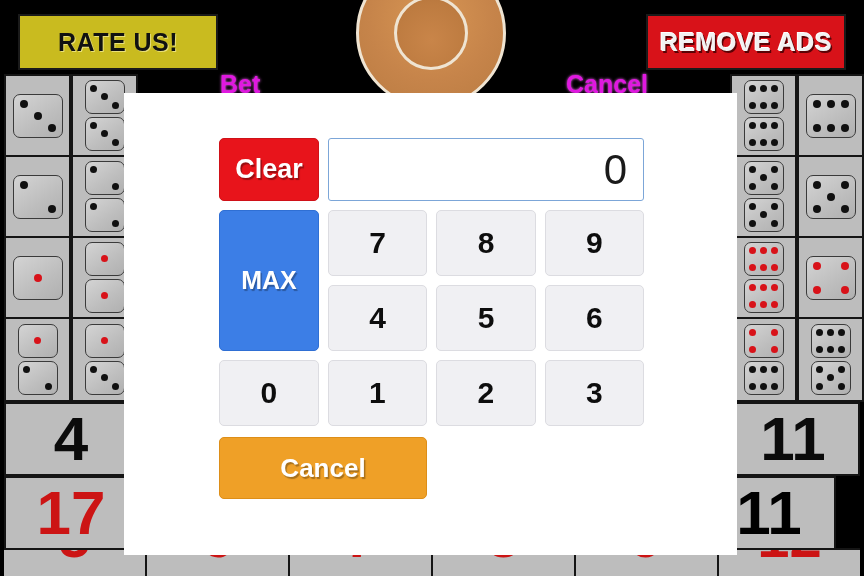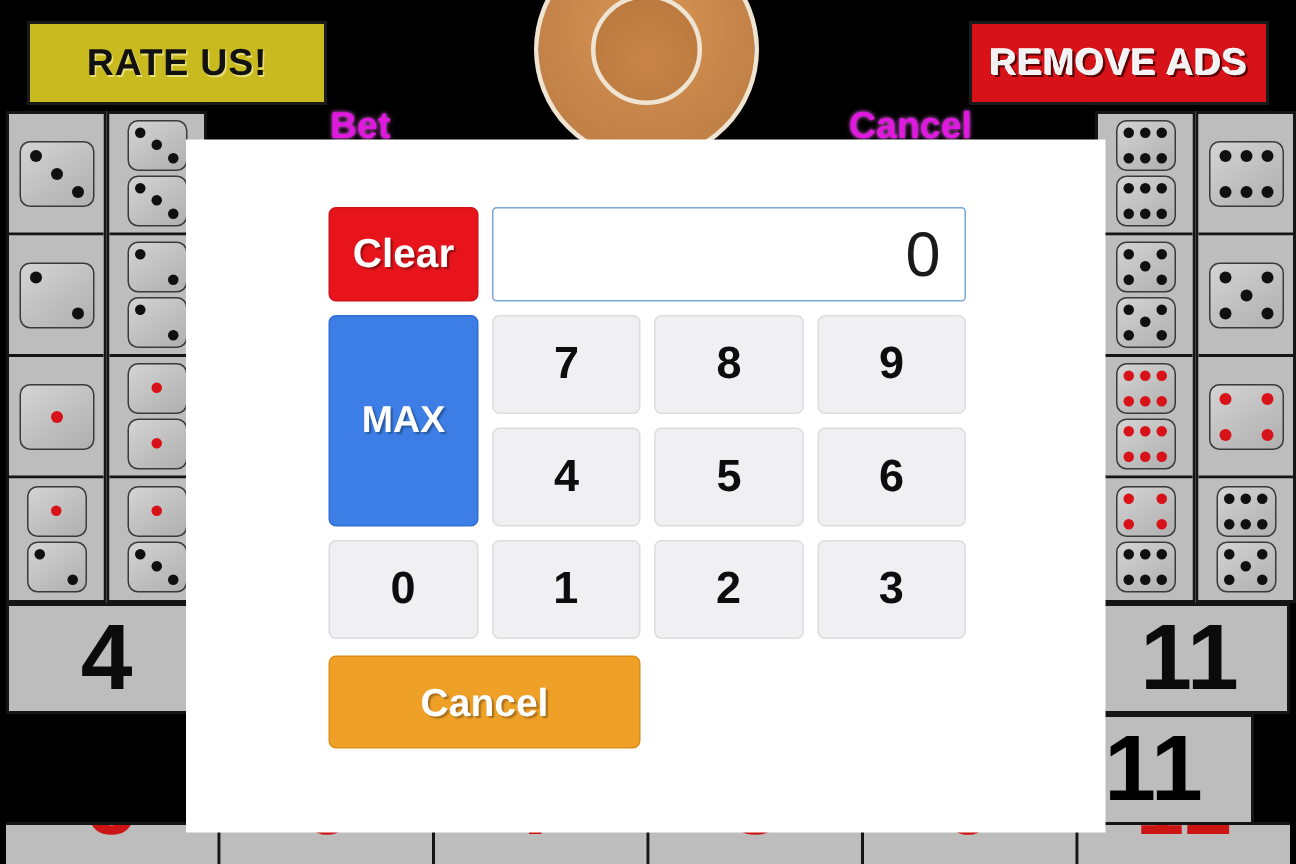--- a/index.html
+++ b/index.html
@@ -529,20 +529,21 @@
             <span class="pip" style="grid-area: 1 / 1;"></span>
             <span class="pip" style="grid-area: 3 / 1;"></span>
             <span class="pip" style="grid-area: 2 / 2;"></span>
             <span class="pip" style="grid-area: 1 / 3;"></span>
             <span class="pip" style="grid-area: 3 / 3;"></span>
           </div>
         </div>
       </div>
 
     <div class="num-cell" id="num-left-top">4</div>
+    <div class="num-cell" id="num-left-bot">17</div>
     <div class="num-cell" id="num-right-top">11</div>
     <div class="num-cell" id="num-right-bot">11</div>
 
     <div id="bottom-strip">
         <div class="strip-cell">
           <span class="strip-num">5</span>
         </div>
         <div class="strip-cell">
           <span class="strip-num">6</span>
         </div>

